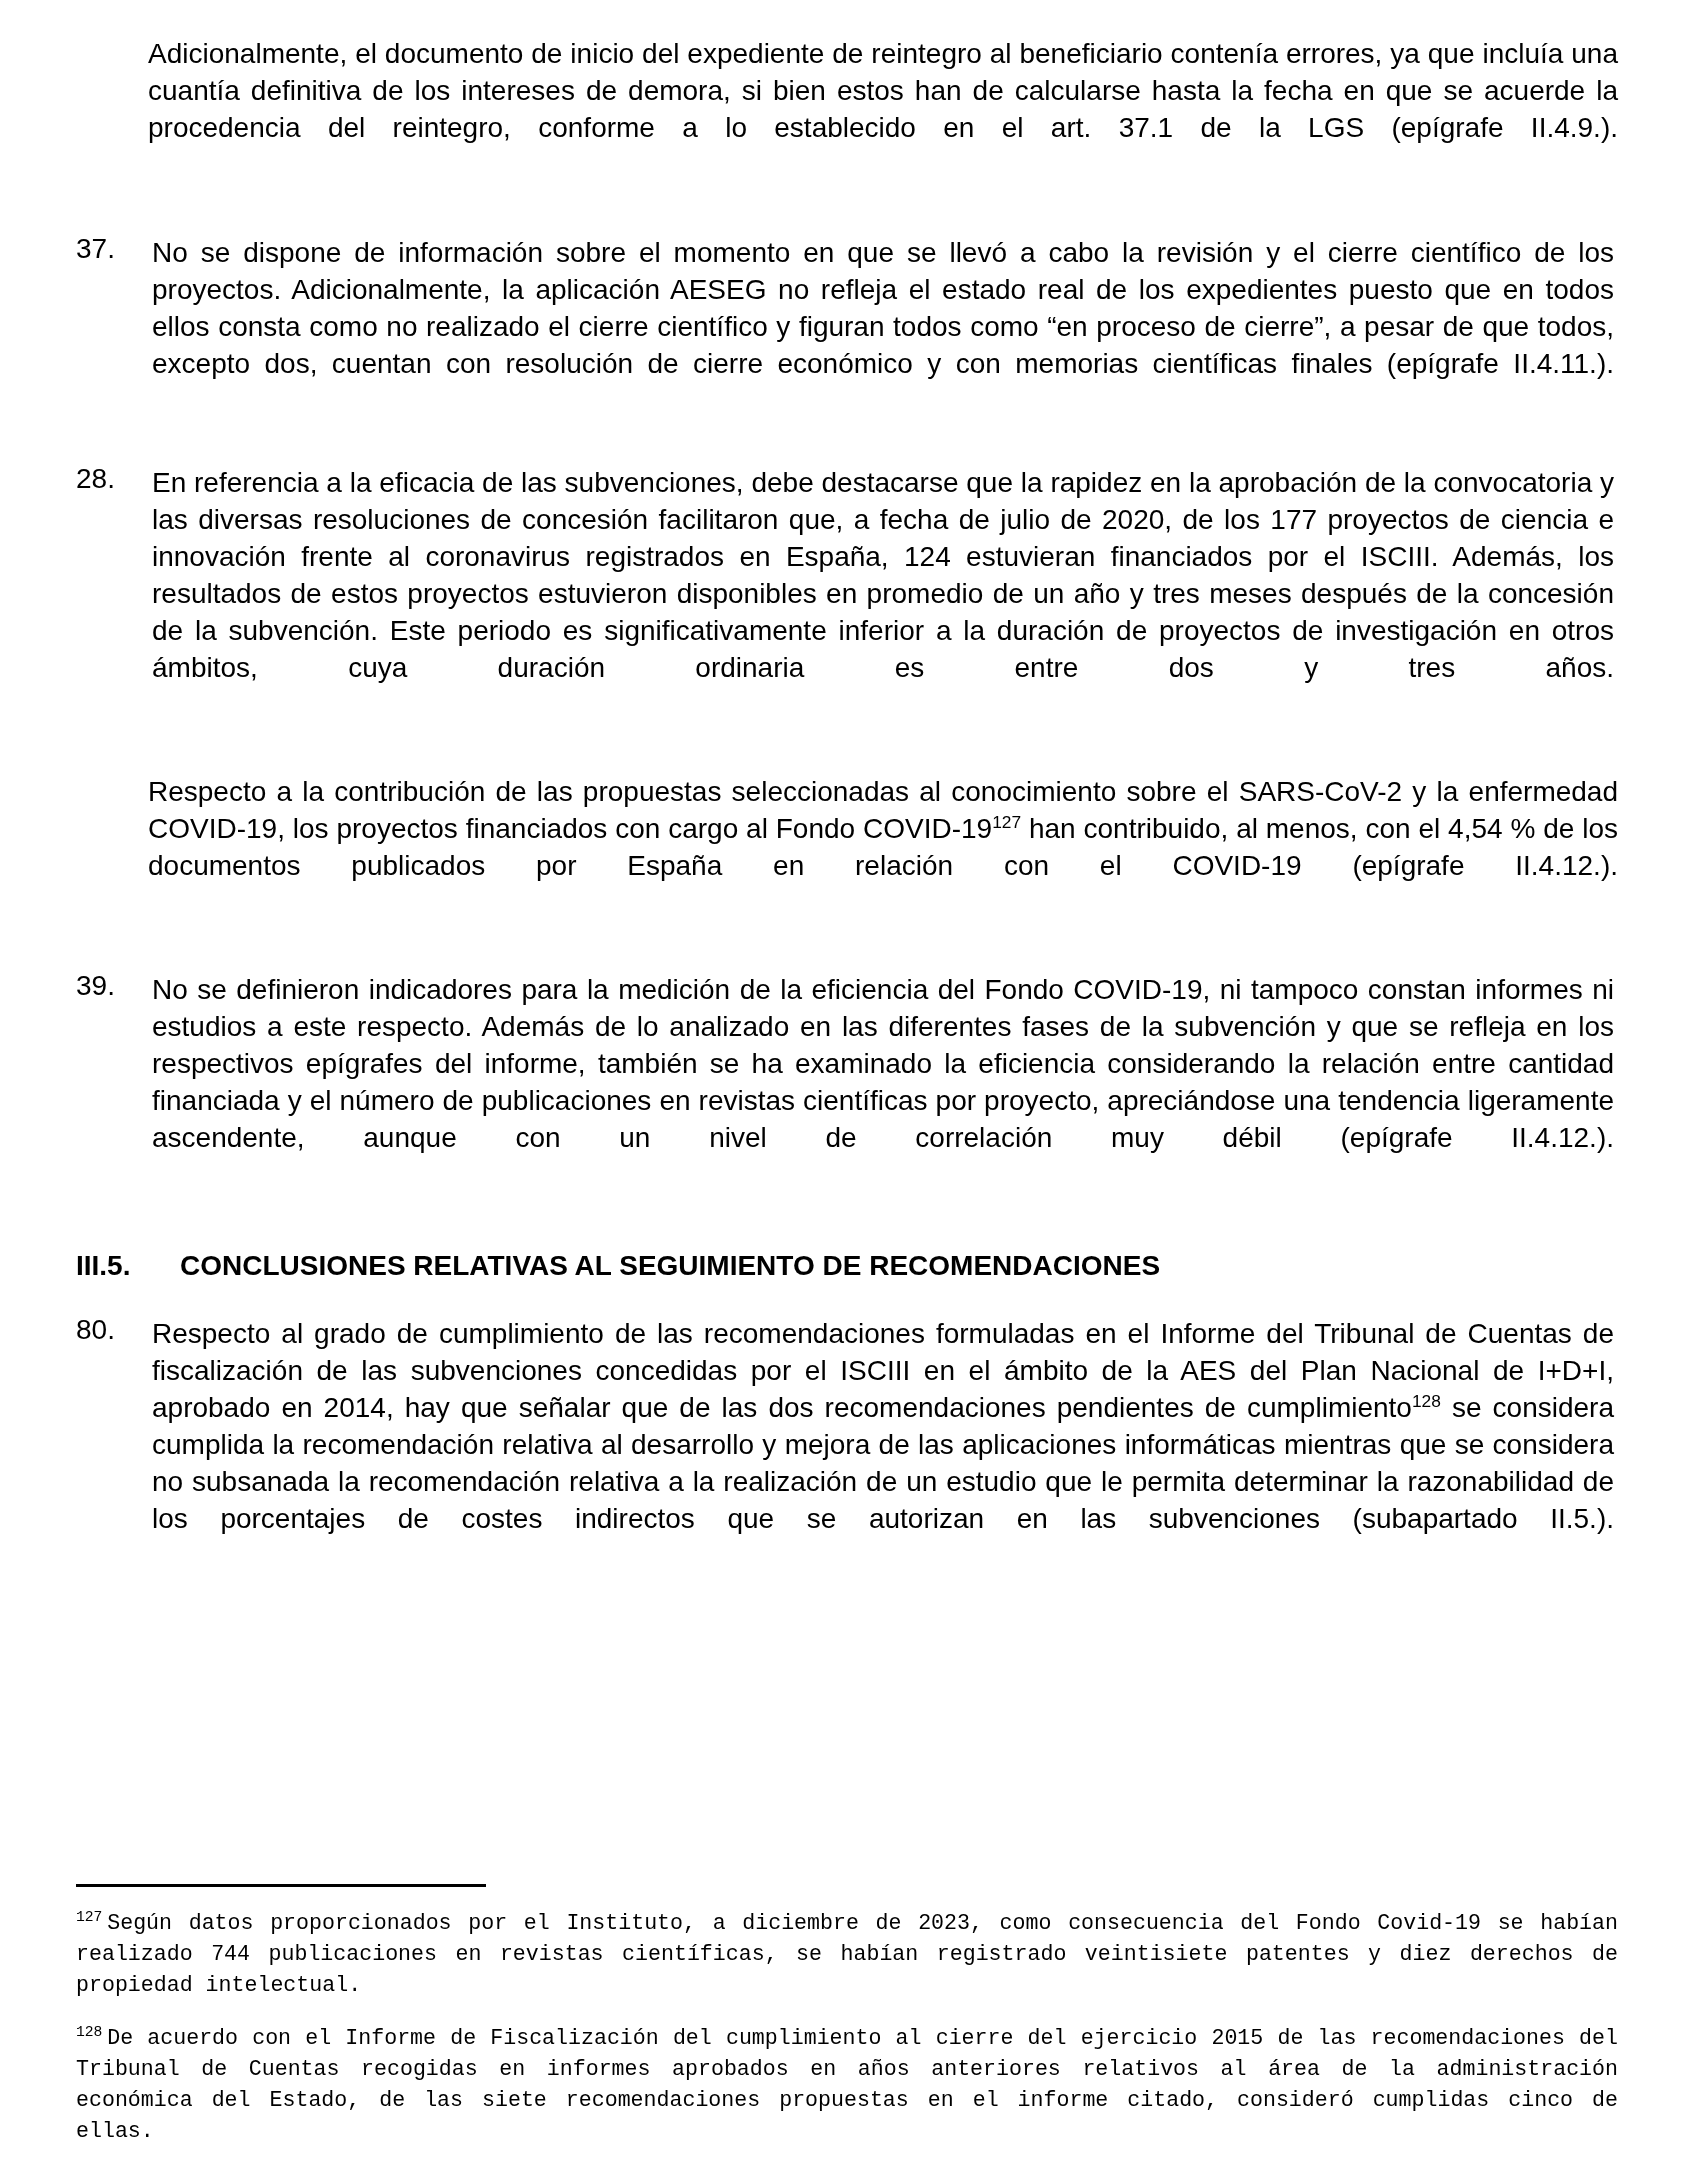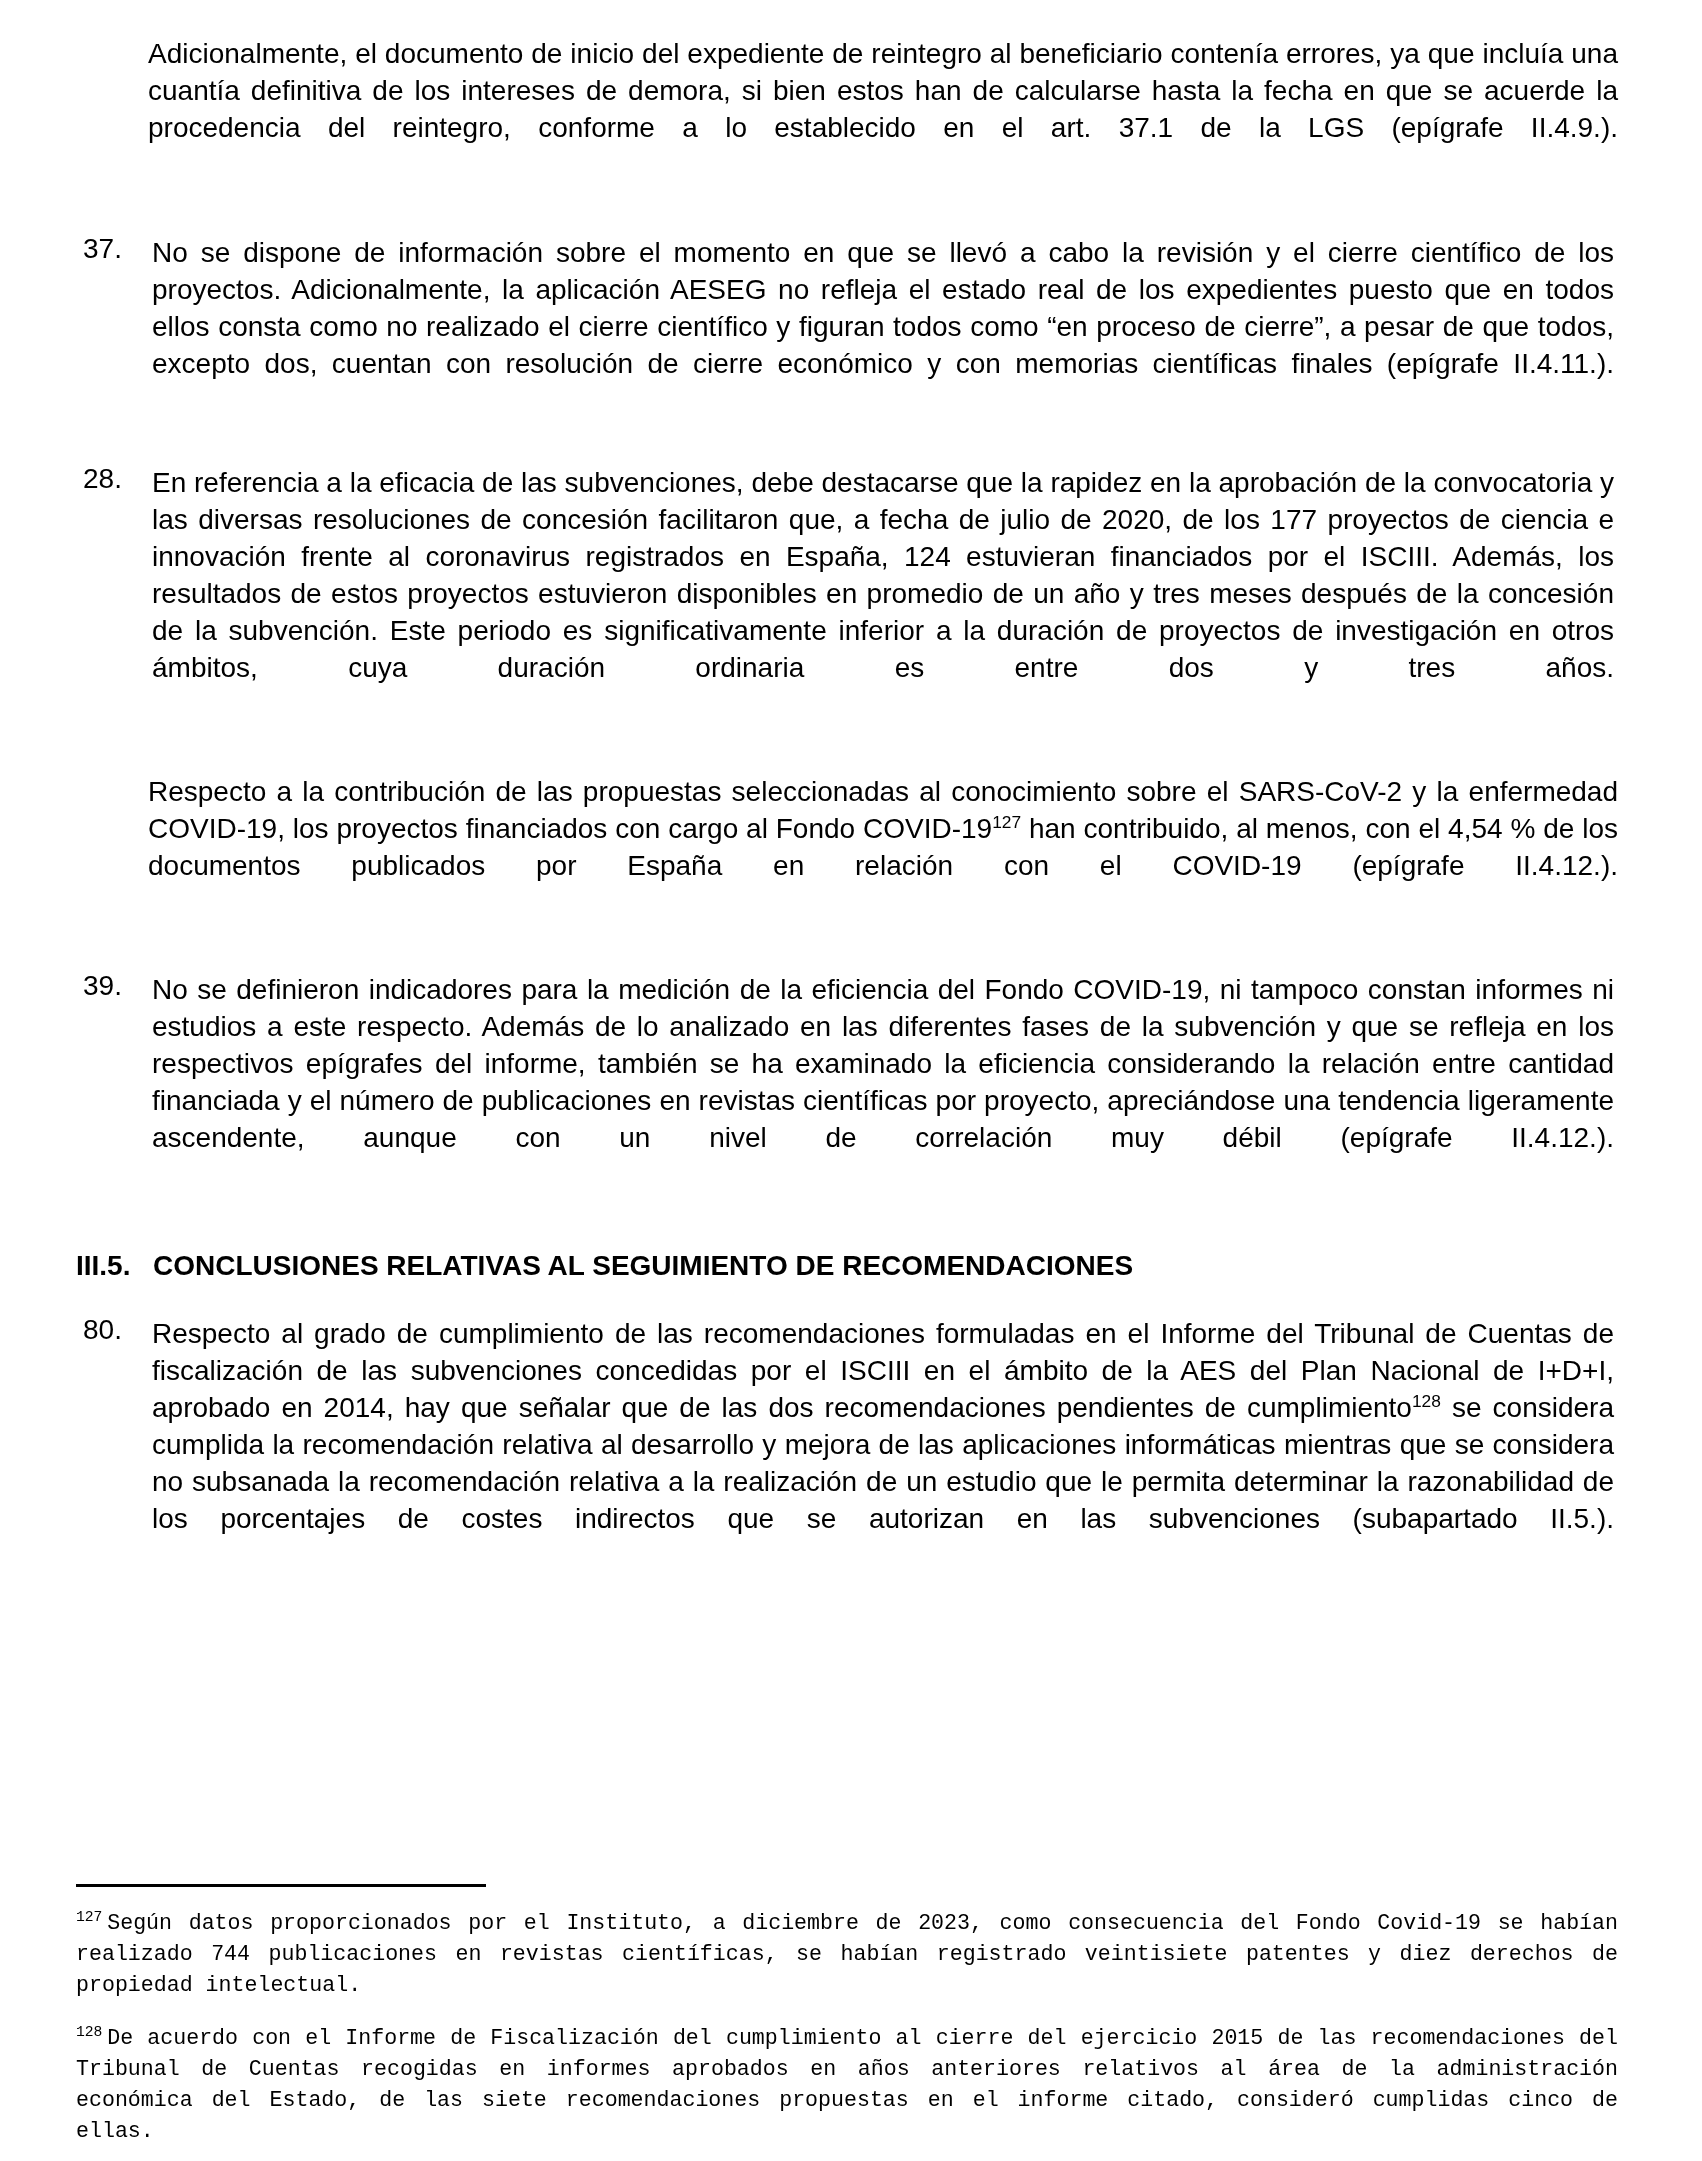--- a/index.html
+++ b/index.html
@@ -33,21 +33,21 @@
     align-items: flex-start;
     font-size: 28px;
     line-height: 37px;
     text-align: justify;
     text-justify: inter-word;
     margin: 0 0 22.4px 0;
   }
   .para .num {
     flex: 0 0 72px;
     width: 72px;
-    text-align: center;
+    text-align: left;
     padding-right: 19px;
     box-sizing: border-box;
     font-size: 28px;
     line-height: 37px;
     white-space: nowrap;
   }
   .para .body {
     flex: 1 1 auto;
     text-align: justify;
     text-justify: inter-word;
@@ -91,20 +91,21 @@
   }
 
   
   .section-heading {
     display: flex;
     align-items: baseline;
     font-size: 28px;
     font-weight: bold;
     line-height: 37px;
     margin: 50px 0 27px 0;
+    gap: 27px;
   }
   .section-heading .sec-num {
     flex: 0 0 77px;
     width: 77px;
     white-space: nowrap;
   }
   .section-heading .sec-title {
     flex: 1 1 auto;
   }
 

